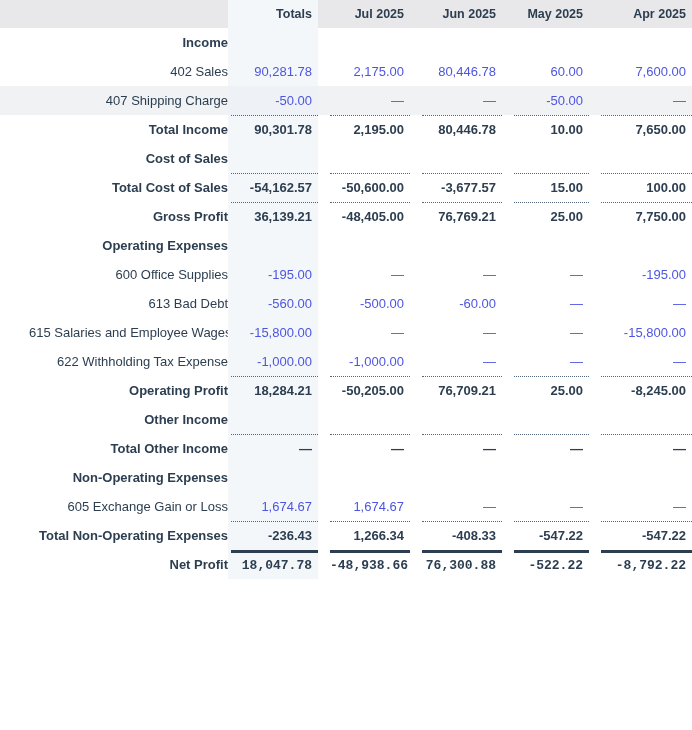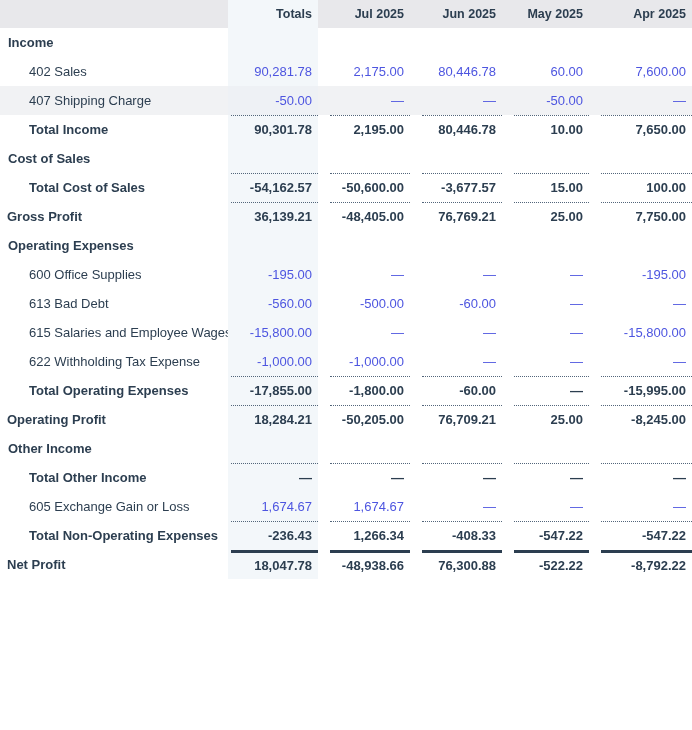--- a/index.html
+++ b/index.html
@@ -26,21 +26,21 @@
     padding:0 6px 0 0;
     color:var(--text-dark);
     white-space:nowrap;
   }
   thead th.h-totals{background:var(--totals-bg);}
 
   tbody td{height:29px;padding:0;vertical-align:middle;}
   td.c-totals{background:var(--totals-bg);}
 
   td.lab{
-    text-align:left;
+    text-align:right;
     white-space:nowrap;
     overflow:hidden;
     line-height:29px;
   }
   tr.section td.lab{font-weight:700;padding-left:8px;}
   tr.account td.lab{padding-left:29px;}
   tr.total td.lab{font-weight:700;padding-left:29px;}
   tr.profit td.lab{font-weight:700;padding-left:7px;}
 
   .val{
@@ -59,20 +59,21 @@
     border-top:1px dotted var(--dot-border);
     line-height:28px;
     margin-left:12px;
   }
   tr.b-dotted td.c-totals .val{margin-left:3px;}
 
   tr.b-solid .val{
     border-top:3px solid var(--net-border);
     line-height:26px;
     margin-left:12px;
+    font-family:Liberation Mono, monospace;
   }
   tr.b-solid td.c-totals .val{margin-left:3px;}
 
   tr.highlight td{background:var(--highlight-bg);margin-left:16px;}
   tr.highlight td.c-totals{background:#eef1f5;}
 </style>
 </head>
 <body>
 
 <div class="report">
@@ -305,38 +306,20 @@
           <td class="c-m2">
             <span class="val">—</span>
           </td>
           <td class="c-m3">
             <span class="val">—</span>
           </td>
           <td class="c-m4">
             <span class="val">—</span>
           </td>
         </tr>
-        <tr class="total b-dotted">
-          <td class="lab">Total Operating Expenses</td>
-          <td class="c-totals">
-            <span class="val">-17,855.00</span>
-          </td>
-          <td class="c-m1">
-            <span class="val">-1,800.00</span>
-          </td>
-          <td class="c-m2">
-            <span class="val">-60.00</span>
-          </td>
-          <td class="c-m3">
-            <span class="val">—</span>
-          </td>
-          <td class="c-m4">
-            <span class="val">-15,995.00</span>
-          </td>
-        </tr>
         <tr class="profit b-dotted">
           <td class="lab">Operating Profit</td>
           <td class="c-totals">
             <span class="val">18,284.21</span>
           </td>
           <td class="c-m1">
             <span class="val">-50,205.00</span>
           </td>
           <td class="c-m2">
             <span class="val">76,709.21</span>
@@ -375,20 +358,38 @@
             <span class="val">—</span>
           </td>
           <td class="c-m2">
             <span class="val">—</span>
           </td>
           <td class="c-m3">
             <span class="val">—</span>
           </td>
           <td class="c-m4">
             <span class="val">—</span>
+          </td>
+        </tr>
+        <tr class="section">
+          <td class="lab">Non-Operating Expenses</td>
+          <td class="c-totals">
+            <span class="val"></span>
+          </td>
+          <td class="c-m1">
+            <span class="val"></span>
+          </td>
+          <td class="c-m2">
+            <span class="val"></span>
+          </td>
+          <td class="c-m3">
+            <span class="val"></span>
+          </td>
+          <td class="c-m4">
+            <span class="val"></span>
           </td>
         </tr>
         <tr class="account">
           <td class="lab">605 Exchange Gain or Loss</td>
           <td class="c-totals">
             <span class="val">1,674.67</span>
           </td>
           <td class="c-m1">
             <span class="val">1,674.67</span>
           </td>

